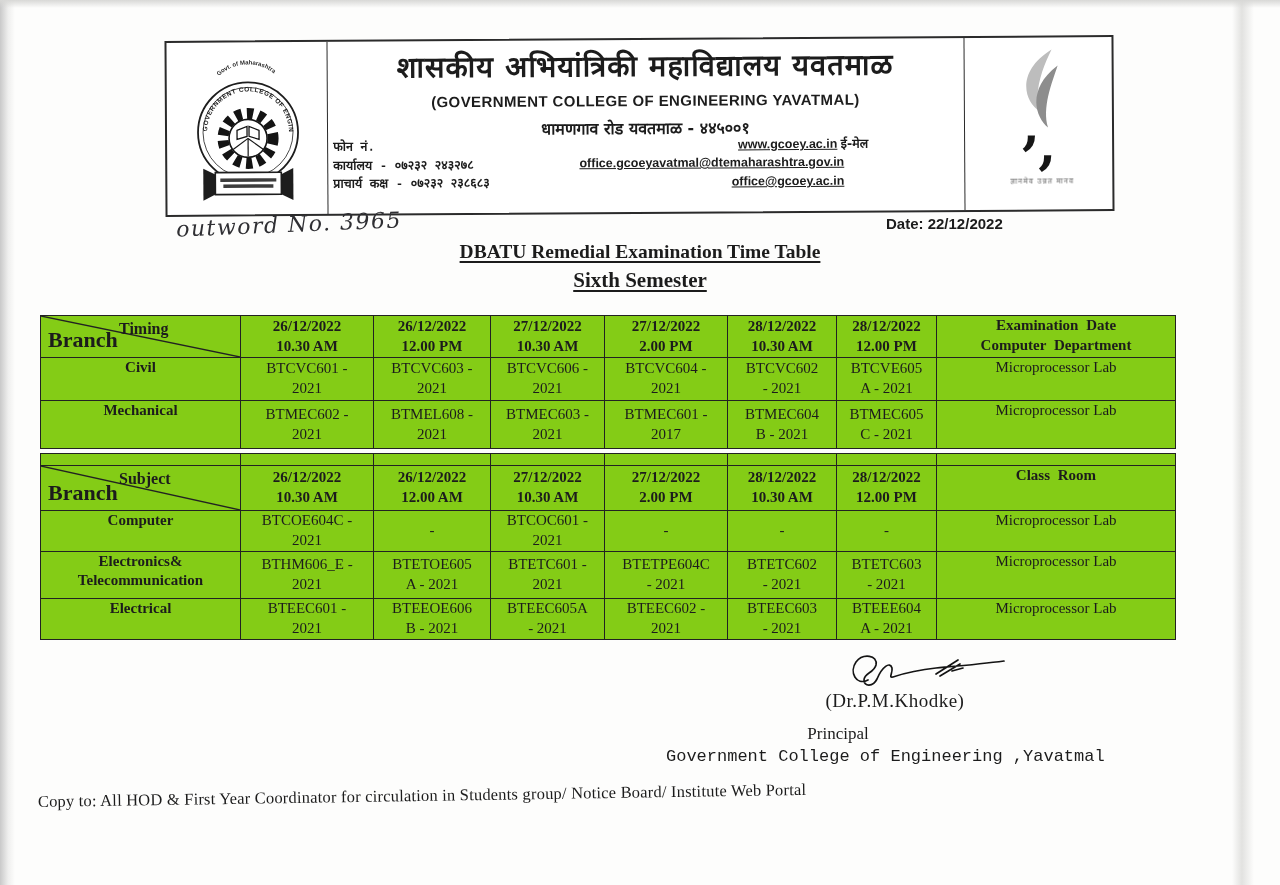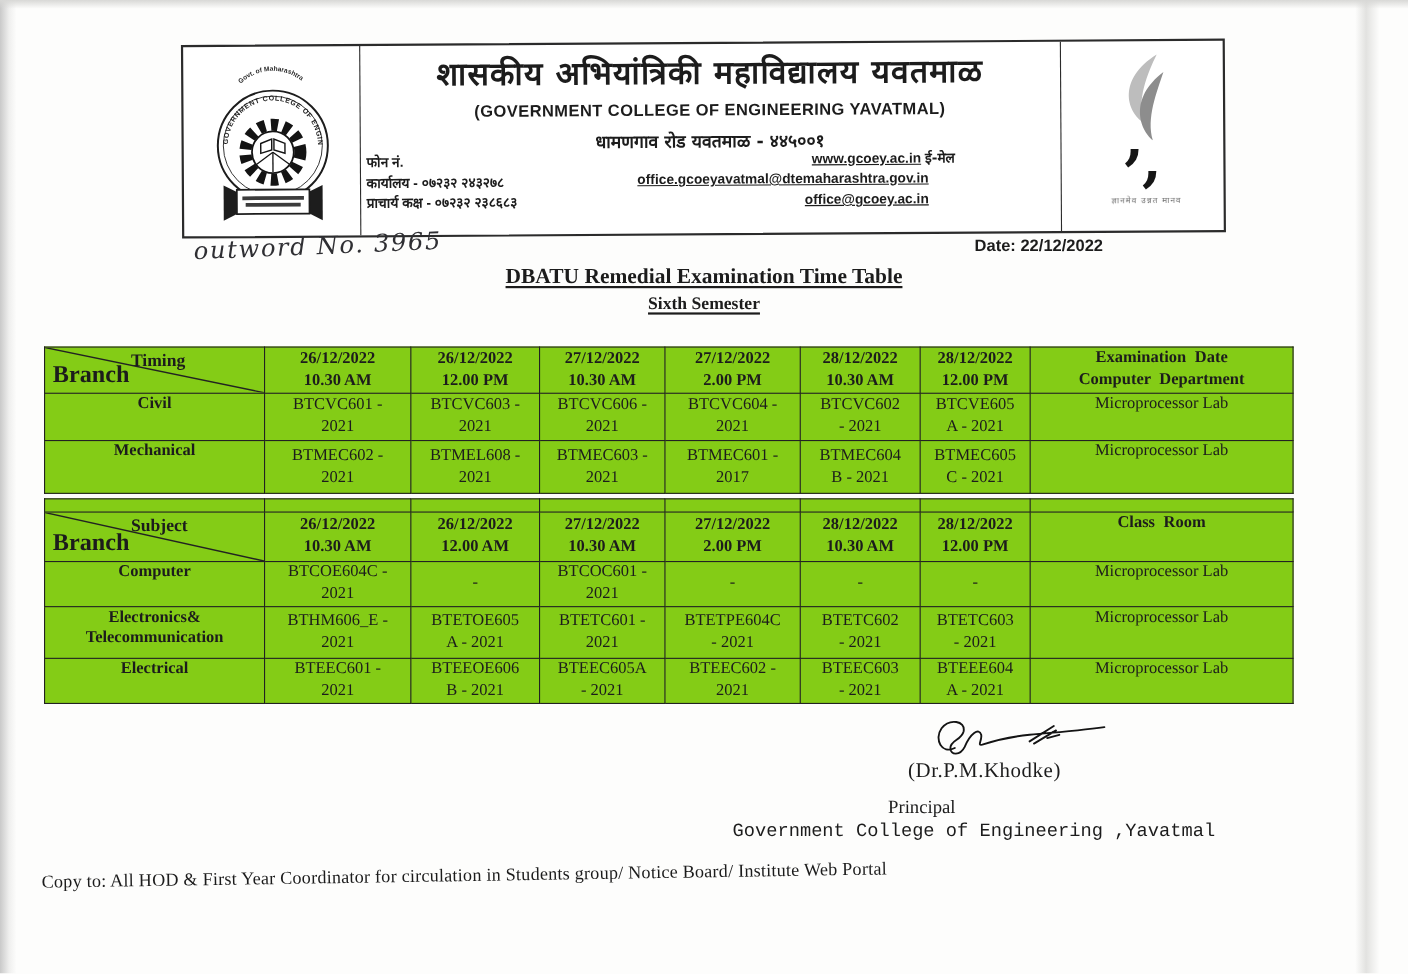--- a/index.html
+++ b/index.html
@@ -19,21 +19,21 @@
   .header-box{position:absolute;left:165px;top:38px;width:945px;height:172px;
     border:2px solid #2b2b2b;transform:rotate(-0.35deg);background:#fff;}
   .vdiv{position:absolute;top:0;bottom:0;border-left:1.6px solid #2b2b2b;}
   .vdiv1{left:160px;} .vdiv2{left:797px;}
   .mr-title{position:absolute;left:160px;top:5px;width:637px;text-align:center;
     font-family:"DejaVu Sans", sans-serif;font-weight:700;font-size:29px;letter-spacing:1px;}
   .en-title{position:absolute;left:160px;top:52px;width:637px;text-align:center;
     font-family:"Liberation Sans", sans-serif;font-weight:700;font-size:15px;letter-spacing:.4px;}
   .addr{position:absolute;left:160px;top:77px;width:637px;text-align:center;
     font-family:"DejaVu Sans", sans-serif;font-weight:600;font-size:16px;}
-  .phones{position:absolute;left:166px;top:97px;font-family:Liberation Sans, sans-serif;
+  .phones{position:absolute;left:166px;top:97px;font-family:Liberation Mono, monospace;
     font-size:12.5px;font-weight:600;line-height:18.5px;}
   .weblinks{position:absolute;font-family:"Liberation Sans", sans-serif;font-size:12.5px;font-weight:700;}
   .web-line{top:96px;right:244px;}
   .email1{top:116px;right:268px;text-decoration:underline;}
   .email2{top:135px;right:268px;text-decoration:underline;}
   .u{text-decoration:underline;}
   .emlabel{text-decoration:none;font-family:"DejaVu Sans", sans-serif;font-weight:600;}
 
   .emblem{position:absolute;left:18px;top:8px;}
   .flame-wrap{position:absolute;left:820px;top:10px;width:110px;text-align:center;}
@@ -43,21 +43,21 @@
   
   .outward{position:absolute;left:176px;top:212px;font-family:"DejaVu Serif", serif;
     font-style:italic;font-size:22px;color:#2f2f33;transform:rotate(-2.4deg);letter-spacing:1.5px;}
   .date{position:absolute;left:886px;top:215px;font-family:"Liberation Sans", sans-serif;
     font-weight:700;font-size:15px;}
 
   
   .doc-title{position:absolute;left:0;top:241px;width:1280px;text-align:center;
     font-weight:700;font-size:19.5px;}
   .doc-subtitle{position:absolute;left:0;top:268px;width:1280px;text-align:center;
-    font-weight:700;font-size:16px;}
+    font-weight:700;font-size:21px;}
   .doc-title span,.doc-subtitle span{text-decoration:underline;text-underline-offset:3px;
     text-decoration-thickness:1.5px;}
 
   
   table.tt{position:absolute;left:40px;width:1135px;border-collapse:collapse;table-layout:fixed;
     background:#84cc16;}
   .t1{top:315px;} .t2{top:453px;}
   table.tt td{border:1.6px solid #222;padding:0 3px;text-align:center;
     white-space:pre-line;font-size:15px;line-height:1.32;overflow:hidden;}
   td.corner{position:relative;padding:0;}

